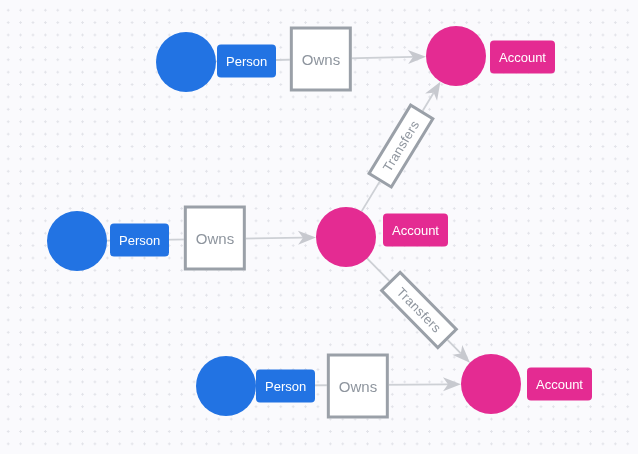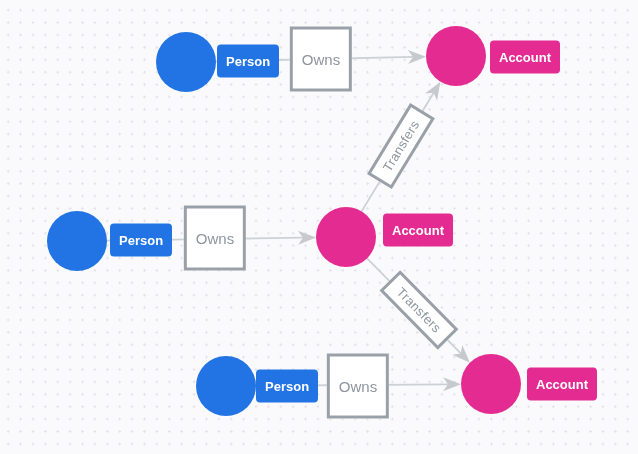--- a/index.html
+++ b/index.html
@@ -30,21 +30,20 @@
   .node.account { background: #e42b92; }
   .caption {
     position: absolute;
     transform: translateY(-50%);
     color: #ffffff;
     font-size: 13px;
     line-height: 1;
     padding: 10px 9px;
     border-radius: 4px;
     white-space: nowrap;
-    font-weight: bold;
   }
   .caption.person  { background: #2273e3; }
   .caption.account { background: #e42b92; }
   .rel {
     position: absolute;
     background: #ffffff;
     border: 3px solid #9aa0a8;
     color: #8e959e;
     white-space: nowrap;
     line-height: 1;

